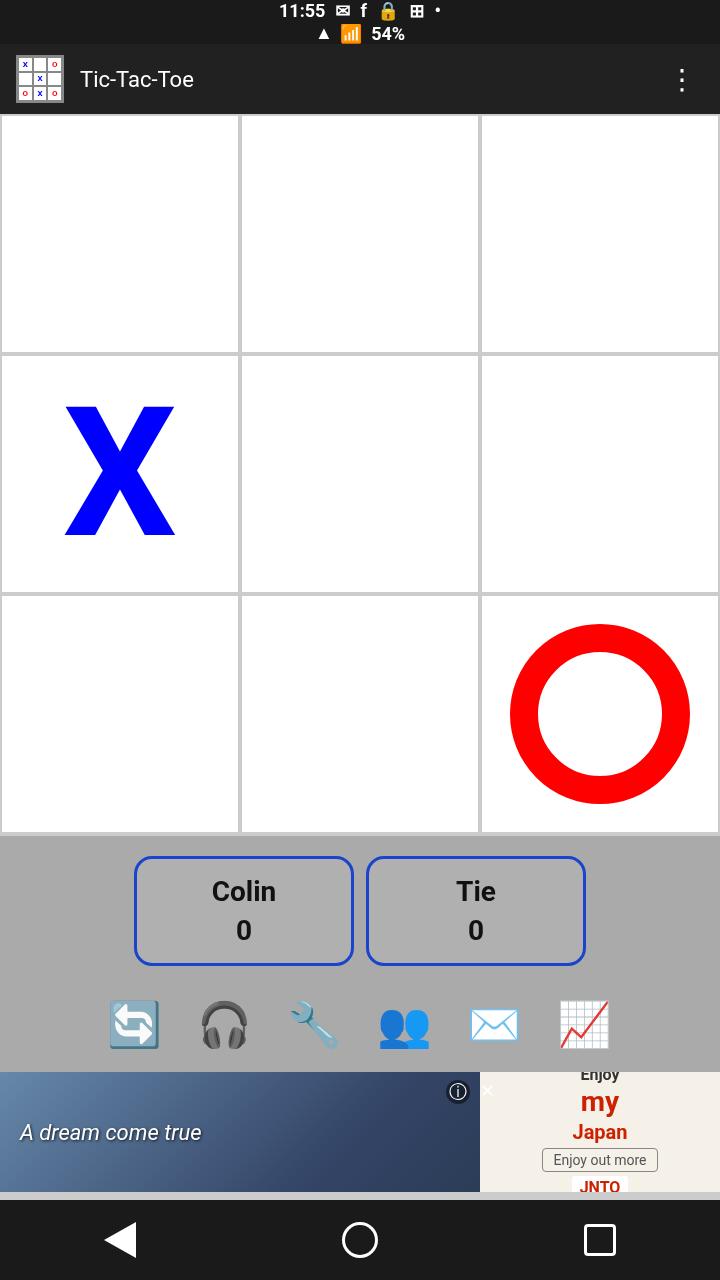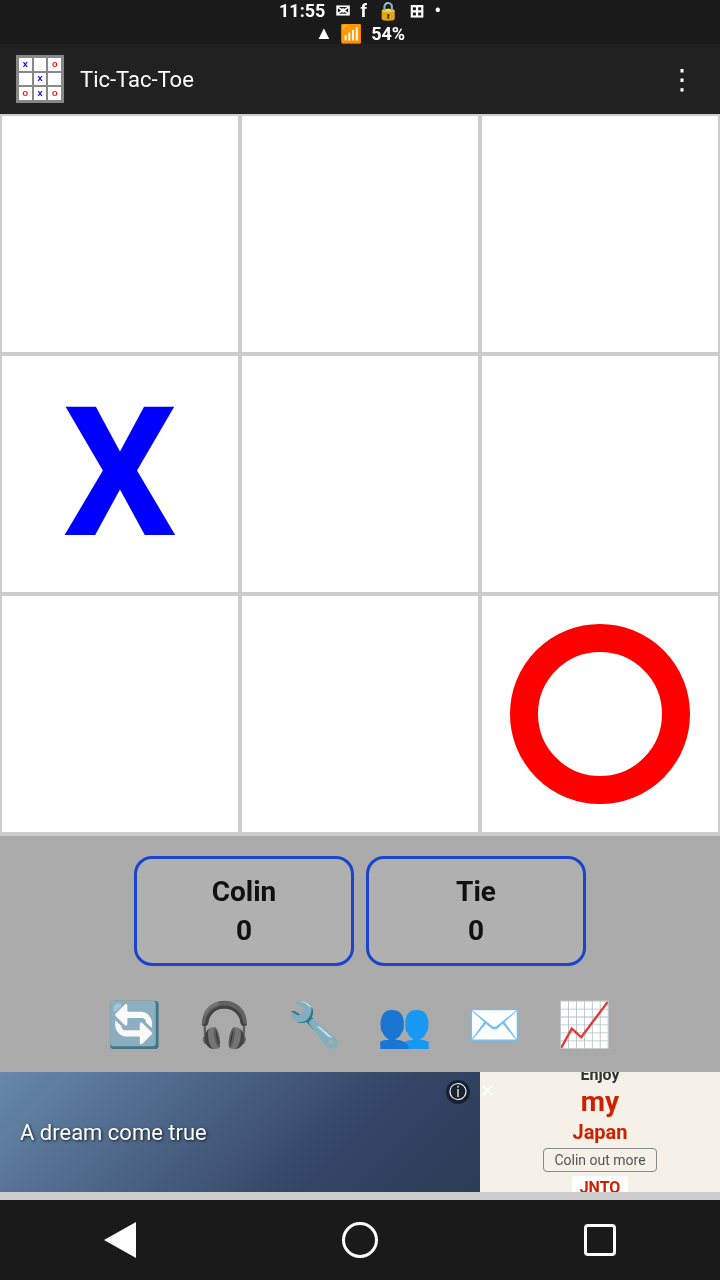--- a/index.html
+++ b/index.html
@@ -168,20 +168,21 @@
       display: flex;
       align-items: center;
     }
     .ad-text-area {
       flex: 1;
       padding: 10px 20px;
     }
     .ad-dream-text {
       color: white;
       font-size: 22px;
+      font-style: italic;
       text-shadow: 1px 1px 3px rgba(0,0,0,0.8);
       text-align: right;
     }
     .ad-right {
       width: 240px;
       height: 100%;
       background: #f5f0e8;
       display: flex;
       flex-direction: column;
       align-items: center;
@@ -367,21 +368,21 @@
 </div>
 
 <div id="ad-banner">
   <div class="ad-text-area">
     <span class="ad-dream-text">A dream come true</span>
   </div>
   <div class="ad-right">
     <span class="ad-enjoy">Enjoy</span>
     <span class="ad-enjoy-brand">my</span>
     <span class="ad-enjoy-japan">Japan</span>
-    <span class="ad-find-more">Colin out more</span>
+    <span class="ad-find-more">Enjoy out more</span>
     <span class="ad-jnto">JNTO</span>
   </div>
   <div class="ad-info-icon">ⓘ</div>
   <div class="ad-close-icon">✕</div>
 </div>
 
 <div id="nav-bar">
   <div class="nav-btn">
     <div class="nav-triangle"></div>
   </div>

